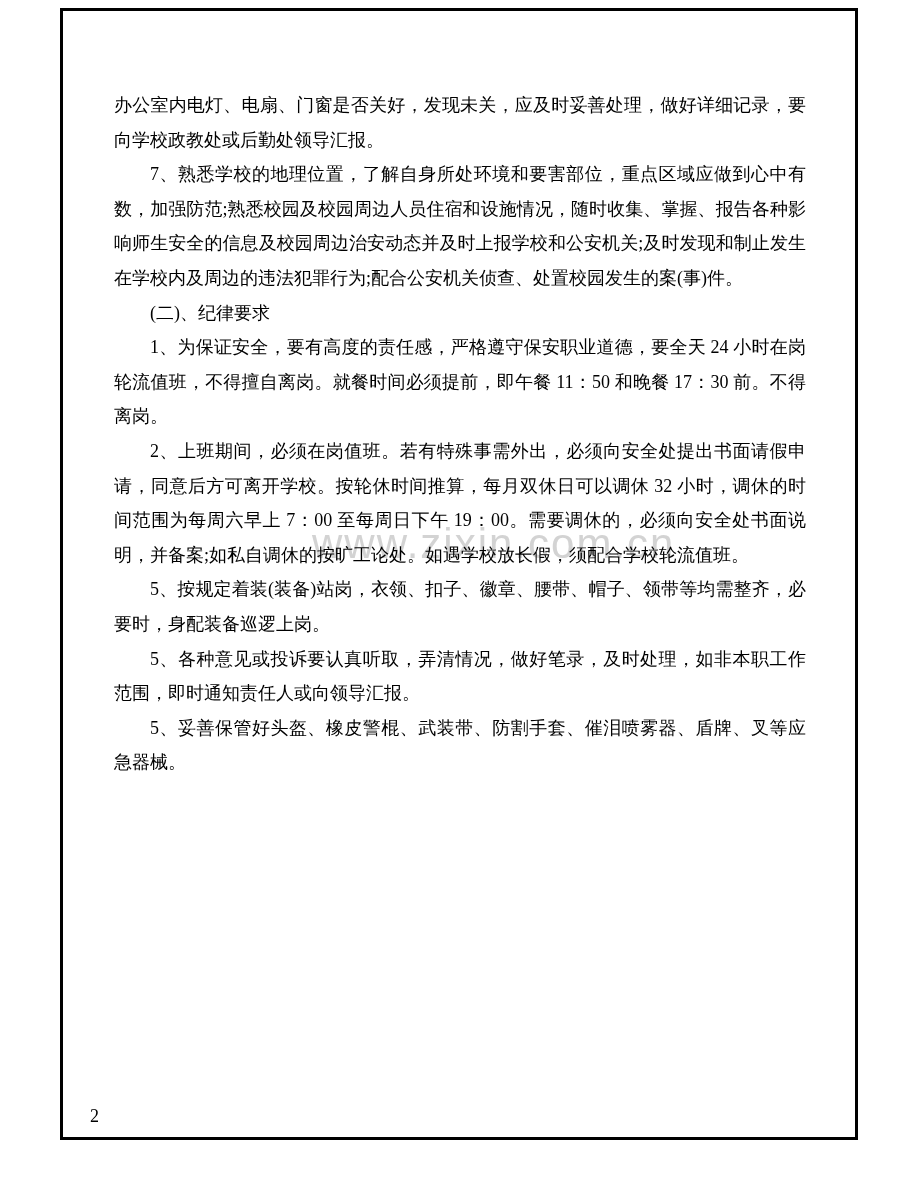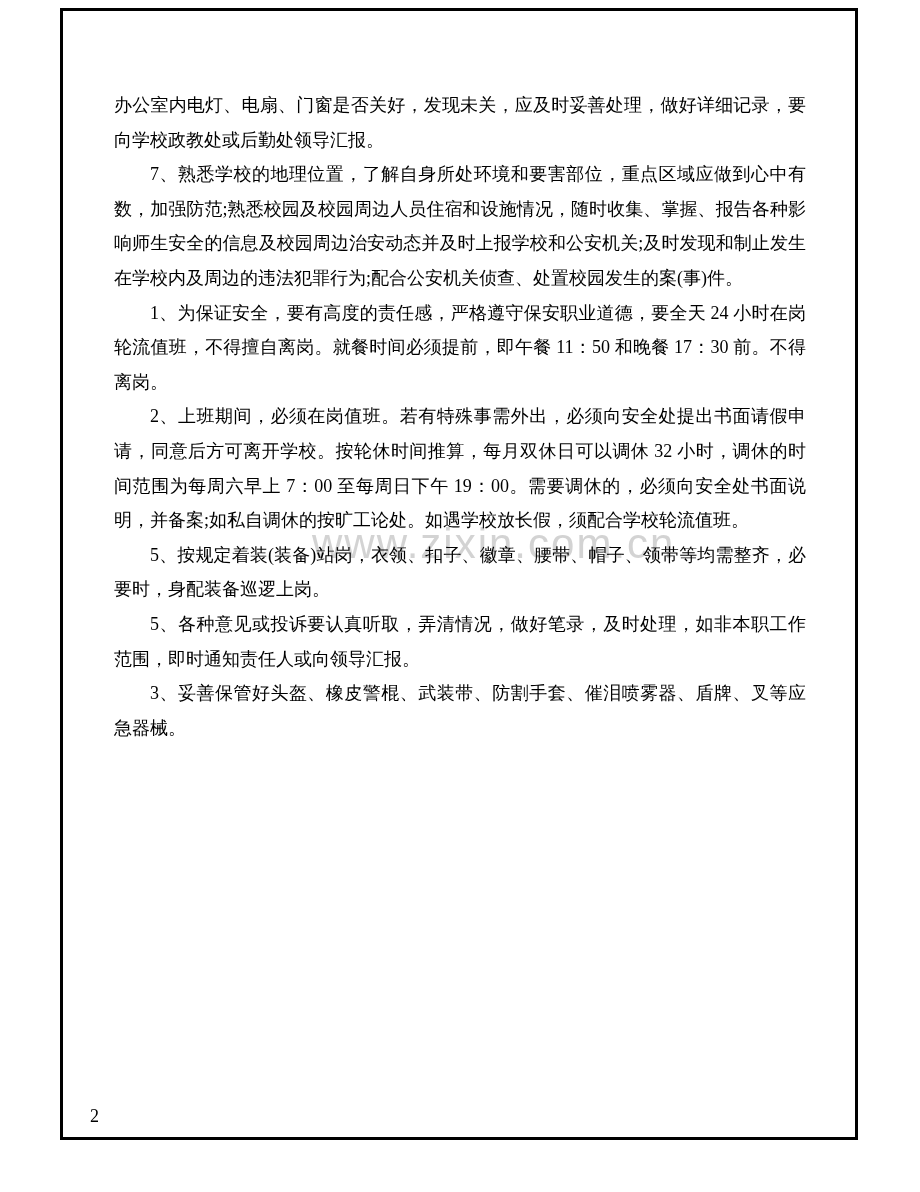--- a/index.html
+++ b/index.html
@@ -68,21 +68,22 @@
 <body>
 
 <div class="page">
   <div class="frame"></div>
 
   <div class="watermark">www.zixin.com.cn</div>
 
   <div class="content">
     <p class="para">办公室内电灯、电扇、门窗是否关好，发现未关，应及时妥善处理，做好详细记录，要向学校政教处或后勤处领导汇报。</p>
     <p class="para indent">7、熟悉学校的地理位置，了解自身所处环境和要害部位，重点区域应做到心中有数，加强防范;熟悉校园及校园周边人员住宿和设施情况，随时收集、掌握、报告各种影响师生安全的信息及校园周边治安动态并及时上报学校和公安机关;及时发现和制止发生在学校内及周边的违法犯罪行为;配合公安机关侦查、处置校园发生的案(事)件。</p>
+    <p class="para indent">(二)、纪律要求</p>
     <p class="para indent">1、为保证安全，要有高度的责任感，严格遵守保安职业道德，要全天 24 小时在岗轮流值班，不得擅自离岗。就餐时间必须提前，即午餐 11：50 和晚餐 17：30 前。不得离岗。</p>
     <p class="para indent">2、上班期间，必须在岗值班。若有特殊事需外出，必须向安全处提出书面请假申请，同意后方可离开学校。按轮休时间推算，每月双休日可以调休 32 小时，调休的时间范围为每周六早上 7：00 至每周日下午 19：00。需要调休的，必须向安全处书面说明，并备案;如私自调休的按旷工论处。如遇学校放长假，须配合学校轮流值班。</p>
     <p class="para indent">5、按规定着装(装备)站岗，衣领、扣子、徽章、腰带、帽子、领带等均需整齐，必要时，身配装备巡逻上岗。</p>
     <p class="para indent">5、各种意见或投诉要认真听取，弄清情况，做好笔录，及时处理，如非本职工作范围，即时通知责任人或向领导汇报。</p>
-    <p class="para indent">3、妥善保管好头盔、橡皮警棍、武装带、防割手套、催泪喷雾器、盾牌、叉等应急器械。</p>
+    <p class="para indent">5、妥善保管好头盔、橡皮警棍、武装带、防割手套、催泪喷雾器、盾牌、叉等应急器械。</p>
   </div>
 
   <div class="page-number">2</div>
 </div>
 
 </body></html>

